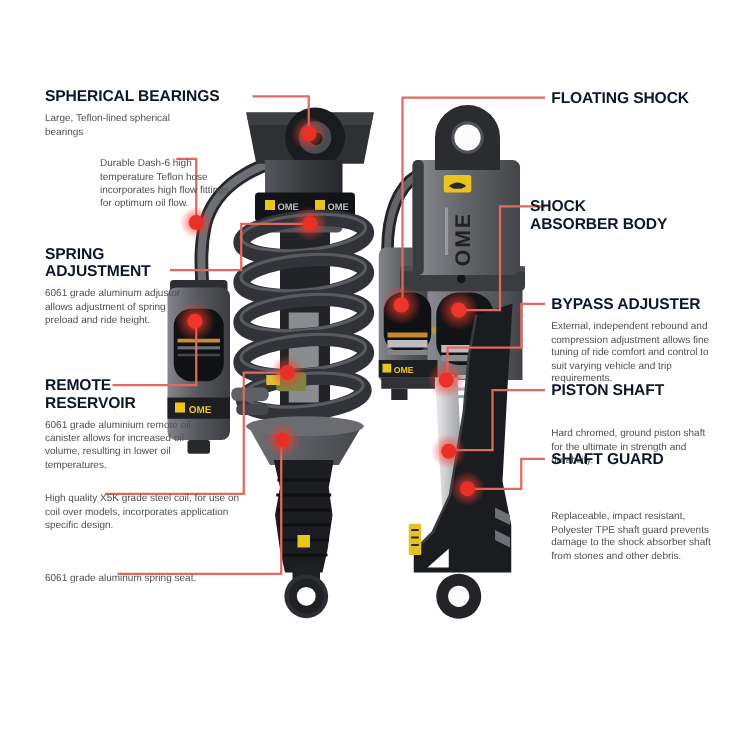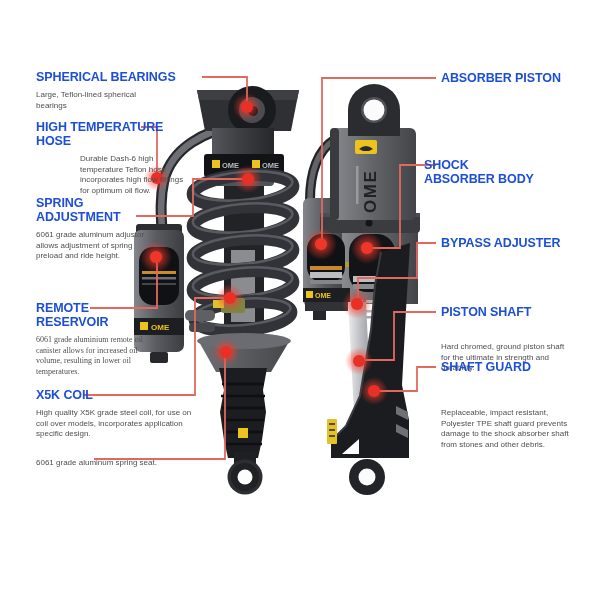--- a/index.html
+++ b/index.html
@@ -1,28 +1,28 @@
 <!DOCTYPE html>
 <html><head>
 <meta charset="utf-8">
 <style>
   html,body{margin:0;padding:0;}
   body{width:600px;height:600px;background:#ffffff;position:relative;overflow:hidden;
        font-family:"Liberation Sans",sans-serif;}
   #stage{position:absolute;inset:0;width:600px;height:600px;}
   svg{position:absolute;left:0;top:0;}
   .callout{position:absolute;}
-  .callout h3{margin:0;font:bold 12.5px/14px "Liberation Sans",sans-serif;color:#1d4ed8;
+  .callout h3{margin:0;font:bold 12.5px/14px "Liberation Sans",sans-serif;color:#0f172a;
               letter-spacing:-0.1px;white-space:pre-line;}
   .callout p{margin:6px 0 0;font:8px/10.5px "Liberation Sans",sans-serif;color:#4e4f52;}
   
   .c-spherical{left:36px;top:70px;}  .c-spherical p{width:130px;}
   .c-hose{left:36px;top:120px;}      .c-hose p{width:108px;margin-left:44px;}
   .c-springadj{left:36px;top:196px;} .c-springadj p{width:110px;}
-  .c-reservoir{left:36px;top:301px;} .c-reservoir p{width:118px;font-family:Liberation Serif, serif;}
+  .c-reservoir{left:36px;top:301px;} .c-reservoir p{width:118px;}
   .c-coil{left:36px;top:388px;}      .c-coil p{width:162px;}
   .c-seat{left:36px;top:452px;}      .c-seat p{width:200px;}
   
   .c-floating{left:441px;top:71px;}  .c-floating p{width:132px;}
   .c-body{left:424px;top:158px;}     .c-body p{width:132px;}
   .c-bypass{left:441px;top:236px;}   .c-bypass p{width:132px;}
   .c-shaft{left:441px;top:305px;}    .c-shaft p{width:132px;margin-top:23px;}
   .c-guard{left:441px;top:360px;}    .c-guard p{width:136px;margin-top:34px;}
 </style>
 </head>
@@ -288,51 +288,49 @@
           <circle r="6" fill="#ea2f26"></circle>
         </g>
   </g>
 </svg>
 
 <div class="callout c-spherical">
   <h3>SPHERICAL BEARINGS</h3>
   <p>Large, Teflon-lined spherical bearings</p>
 </div>
 <div class="callout c-hose">
-  <h3>HIGH TEMPERATURE
-HOSE</h3>
   <p>Durable Dash-6 high temperature Teflon hose incorporates high flow fittings for optimum oil flow.</p>
 </div>
 <div class="callout c-springadj">
   <h3>SPRING
 ADJUSTMENT</h3>
   <p>6061 grade aluminum adjustor allows adjustment of spring preload and ride height.</p>
 </div>
 <div class="callout c-reservoir">
   <h3>REMOTE
 RESERVOIR</h3>
   <p>6061 grade aluminium remote oil canister allows for increased oil volume, resulting in lower oil temperatures.</p>
 </div>
 <div class="callout c-coil">
-  <h3>X5K COIL</h3>
   <p>High quality X5K grade steel coil, for use on coil over models, incorporates application specific design.</p>
 </div>
 <div class="callout c-seat">
   <p>6061 grade aluminum spring seat.</p>
 </div>
 
 <div class="callout c-floating">
-  <h3>ABSORBER PISTON</h3>
+  <h3>FLOATING SHOCK</h3>
 </div>
 <div class="callout c-body">
   <h3>SHOCK
 ABSORBER BODY</h3>
 </div>
 <div class="callout c-bypass">
   <h3>BYPASS ADJUSTER</h3>
+  <p>External, independent rebound and compression adjustment allows fine tuning of ride comfort and control to suit varying vehicle and trip requirements.</p>
 </div>
 <div class="callout c-shaft">
   <h3>PISTON SHAFT</h3>
   <p>Hard chromed, ground piston shaft for the ultimate in strength and durability.</p>
 </div>
 <div class="callout c-guard">
   <h3>SHAFT GUARD</h3>
   <p>Replaceable, impact resistant, Polyester TPE shaft guard prevents damage to the shock absorber shaft from stones and other debris.</p>
 </div>
 

